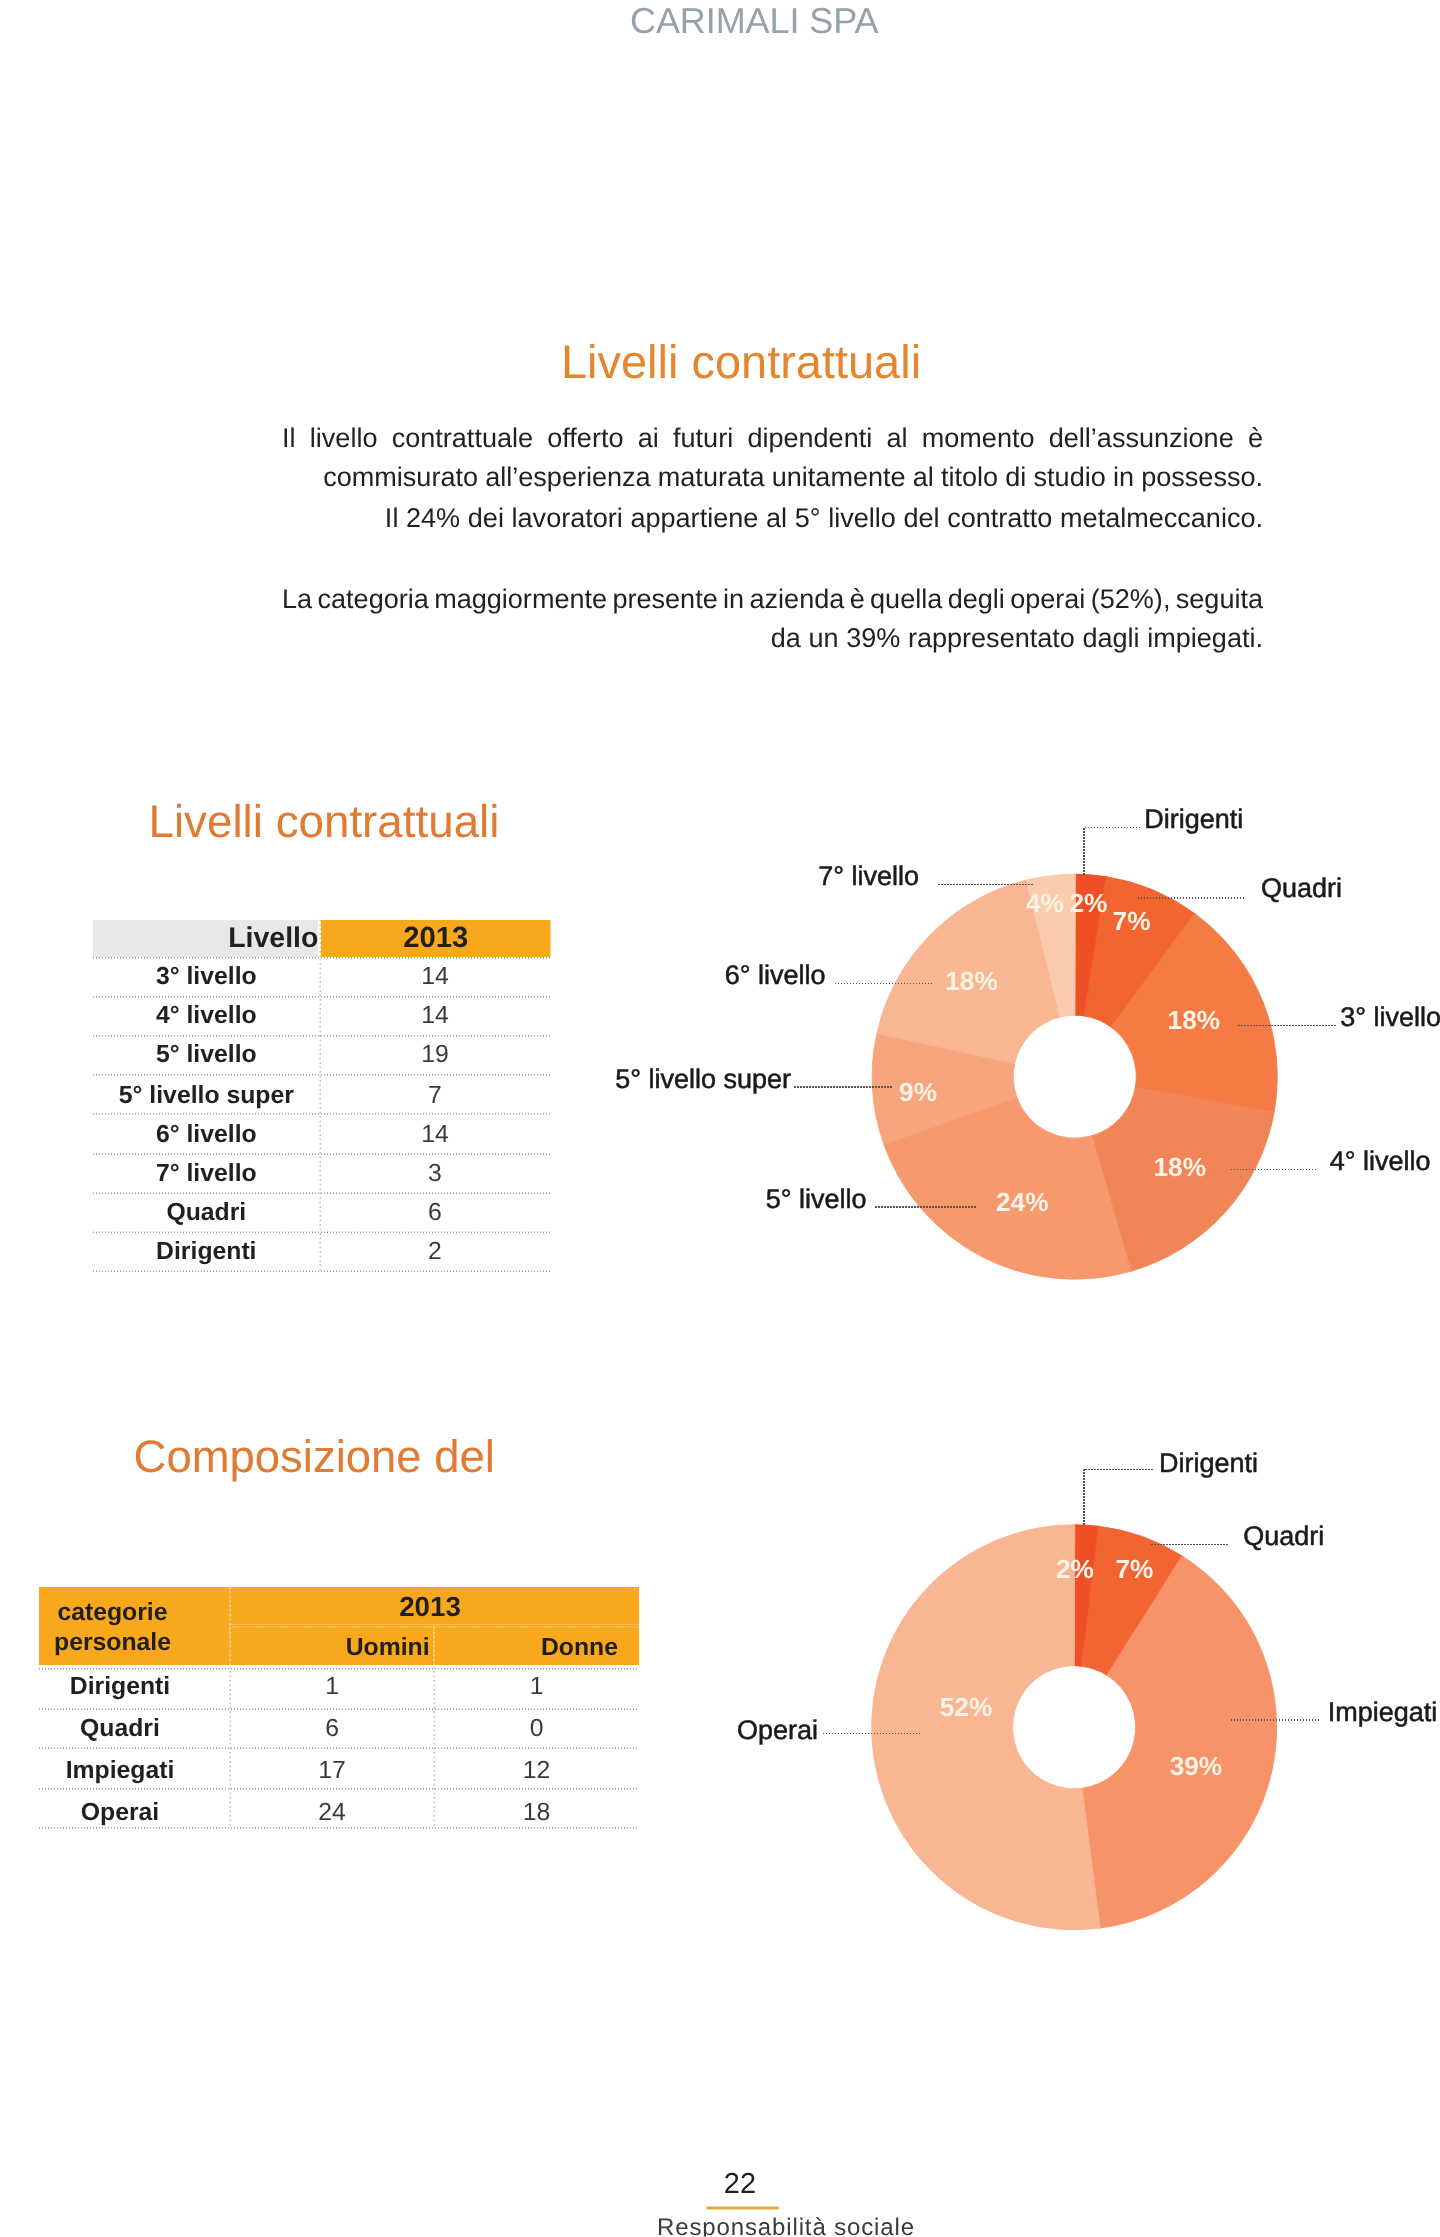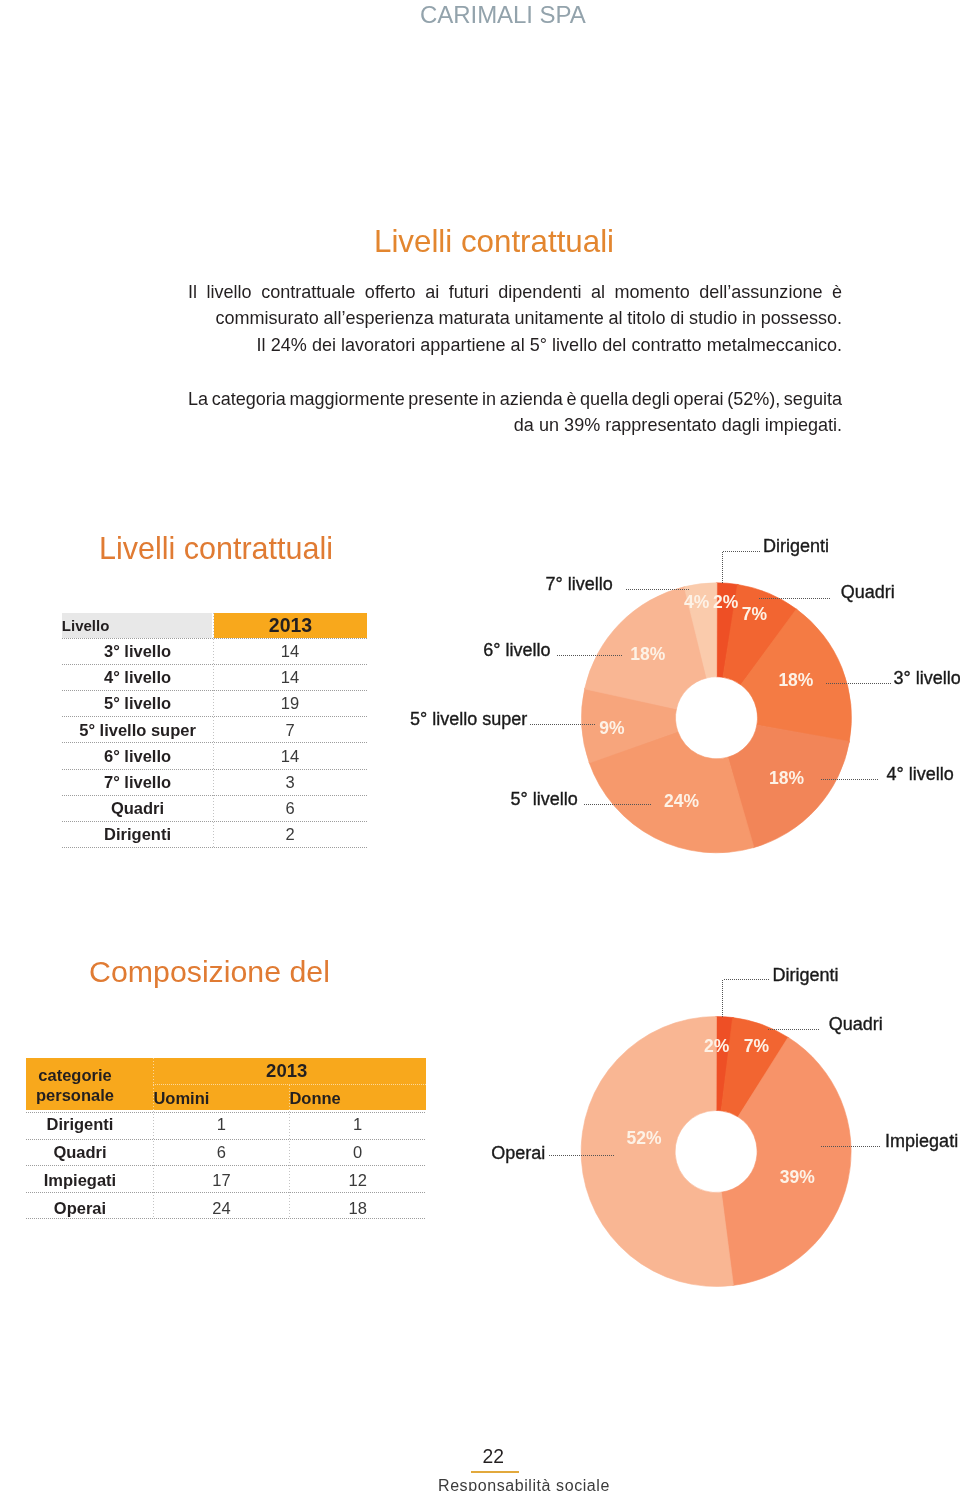--- a/index.html
+++ b/index.html
@@ -36,42 +36,42 @@
 
   
   table.data{border-collapse:collapse;position:absolute;table-layout:fixed;}
   table.data td,table.data th{padding:0;color:#231f20;font-weight:normal;}
 
   
   #tbl1{left:61.8px;top:612.9px;width:304.9px;font-size:16.5px;}
   #tbl1 col.c1{width:151.5px;}
   #tbl1 col.c2{width:153.4px;}
   #tbl1 thead th{height:25.6px;vertical-align:middle;font-weight:bold;}
-  #tbl1 thead .lbl{background:#e8e8e8;text-align:left;font-size:15px;
+  #tbl1 thead .lbl{background:#e8e8e8;text-align:right;font-size:19px;
        background-clip:padding-box;border-right:2.8px solid transparent;}
   #tbl1 thead .val{background:#f8a81c;text-align:center;font-size:19.5px;
        background-clip:padding-box;border-left:1.3px solid transparent;}
   #tbl1 tbody td{height:26.16px;vertical-align:middle;}
   #tbl1 tbody .lbl{text-align:center;font-weight:bold;}
   #tbl1 tbody .val{text-align:center;color:#3a3a3a;}
 
   
   #tbl2{left:25.6px;top:1057.8px;width:400.4px;font-size:16.5px;}
   #tbl2 col.c1{width:127.8px;}
   #tbl2 col.c2{width:136px;}
   #tbl2 col.c3{width:136.6px;}
   #tbl2 th{background:#f8a81c;font-weight:bold;vertical-align:middle;}
   #tbl2 .h-cat{text-align:center;padding-right:29px;vertical-align:top;}
   #tbl2 .h-cat > div{line-height:19.2px;position:relative;top:8.5px;}
   #tbl2 .h-year{text-align:center;font-size:18.5px;height:25.5px;padding-right:6px;
        vertical-align:middle;}
-  #tbl2 .h-sub{text-align:left;height:26.4px;vertical-align:middle;}
+  #tbl2 .h-sub{text-align:right;height:26.4px;vertical-align:middle;}
   #tbl2 .h-sub > span{display:inline-block;position:relative;top:2px;}
   #tbl2 .h-sub.u{padding-right:3px;}
-  #tbl2 .h-sub.d{padding-right:1px;}
+  #tbl2 .h-sub.d{padding-right:14px;}
   #tbl2 tbody td{height:26.6px;vertical-align:middle;padding-top:1.5px;}
   #tbl2 tbody .lbl{text-align:center;font-weight:bold;padding-right:19px;}
   #tbl2 tbody .val{text-align:center;color:#3a3a3a;}
 
   
   .dlabel{font-size:18px;font-weight:normal;color:#1a1a1a;white-space:nowrap;line-height:1;
        -webkit-text-stroke:0.35px #1a1a1a;}
   .dpct{font-size:17.5px;font-weight:bold;color:#fdf2e6;white-space:nowrap;line-height:1;
         transform:translate(-50%,-50%);}
 

